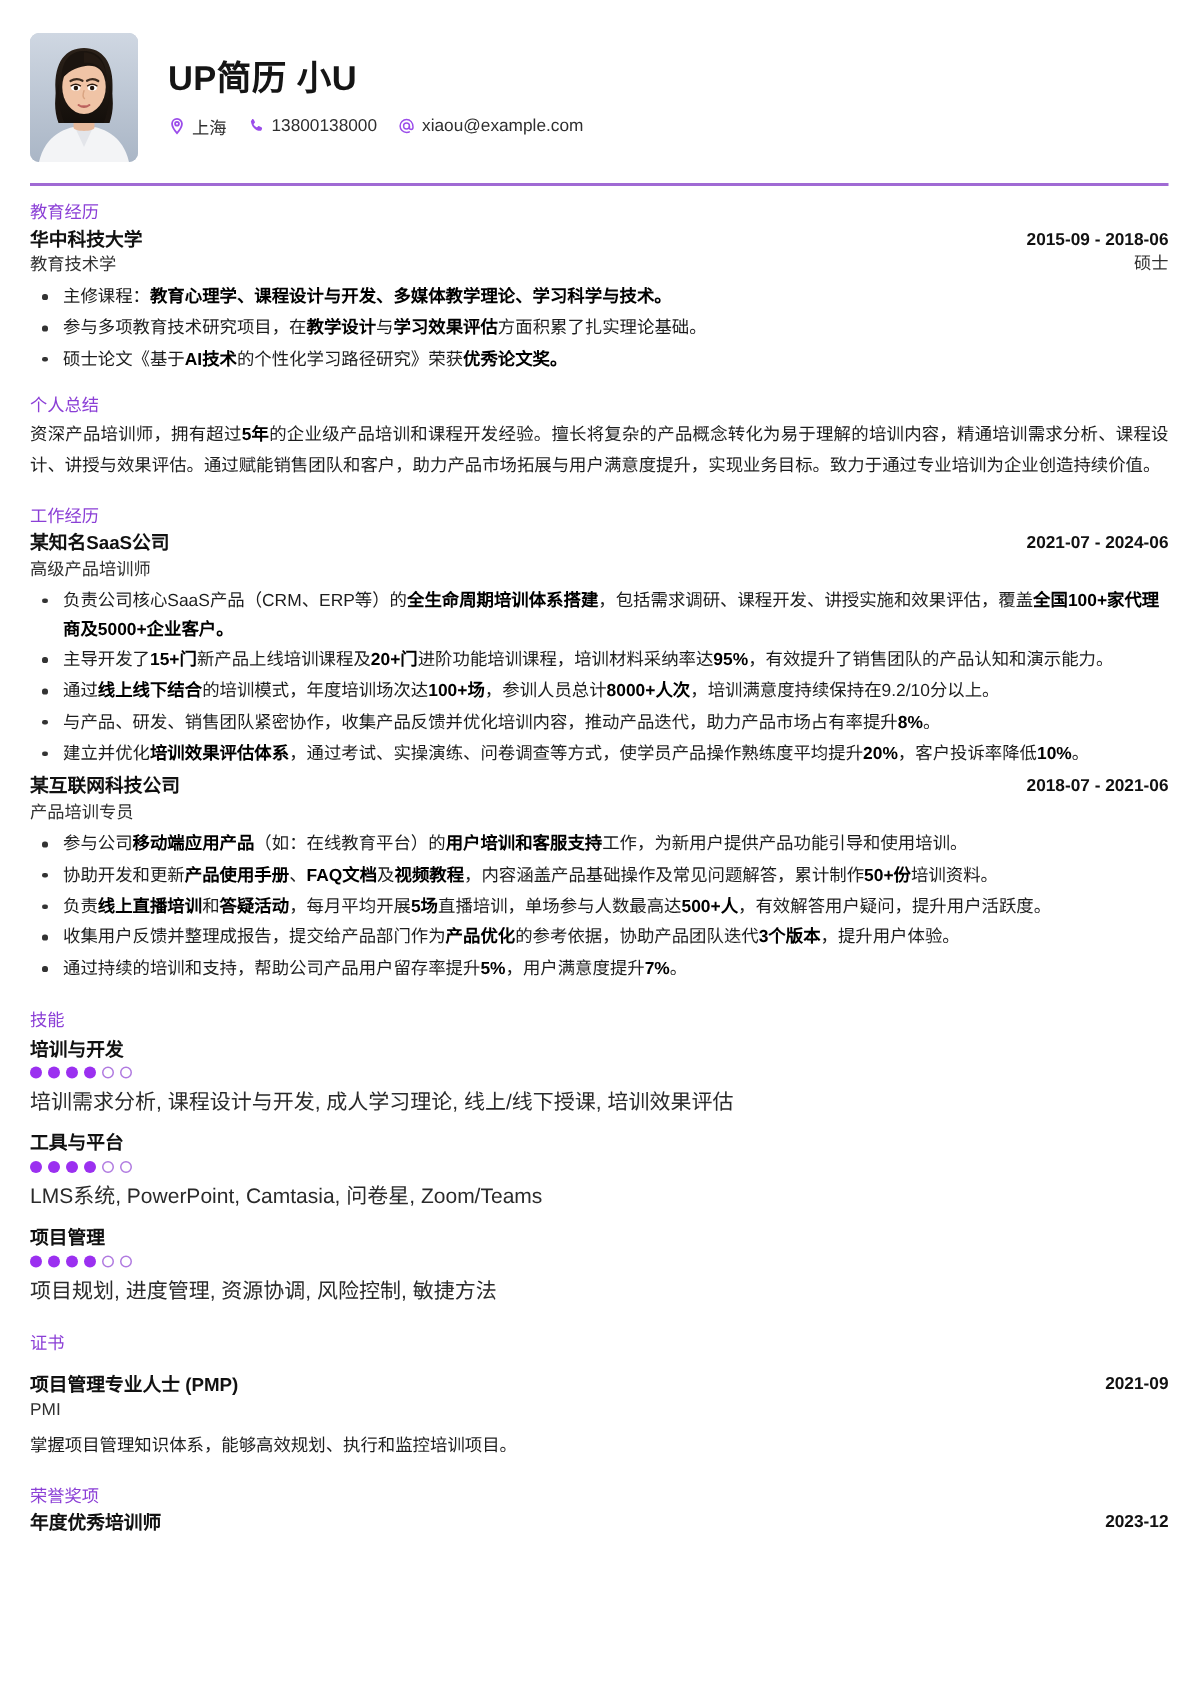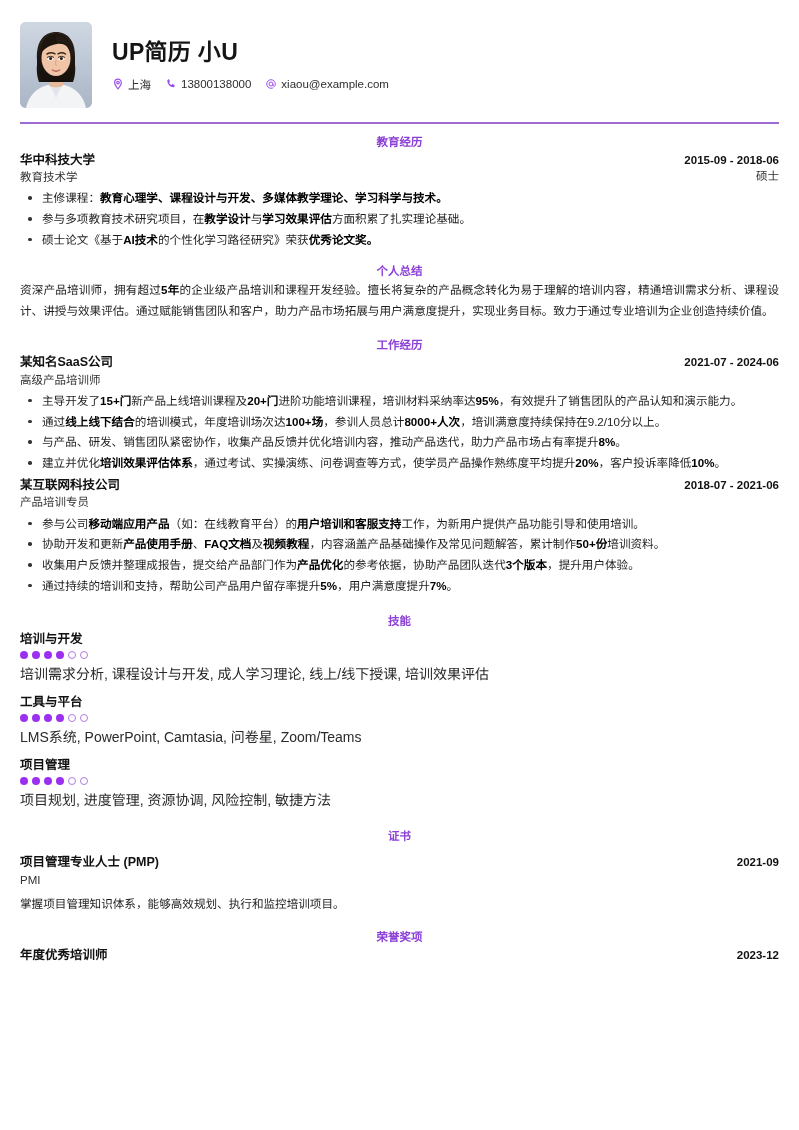--- a/index.html
+++ b/index.html
@@ -78,24 +78,23 @@
     background: #a06ad4;
     width: 100%;
     margin-bottom: 10px;
   }
 
   
   .section { margin-bottom: 2px; }
   .section-title {
     color: #8b3fd6;
     font-size: 11.5px;
-    font-weight: bold;
+    font-weight: normal;
     line-height: 1.45;
     margin-bottom: 1px;
-    text-align: center;
   }
 
   .entry { margin-bottom: 3px; }
   .entry-head {
     display: flex;
     justify-content: space-between;
     align-items: flex-start;
     gap: 28px;
   }
   .entry-left { min-width: 0; }
@@ -327,40 +326,42 @@
       <div class="entry-head">
         <div class="entry-left">
           <div class="org">某知名SaaS公司</div>
           <div class="sub">高级产品培训师</div>
         </div>
         <div class="entry-right">
           <div class="date">2021-07 - 2024-06</div>
         </div>
       </div>
       <ul class="bullets">
+          <li>负责公司核心SaaS产品（CRM、ERP等）的<b>全生命周期培训体系搭建</b>，包括需求调研、课程开发、讲授实施和效果评估，覆盖<b>全国100+家代理商及5000+企业客户。</b></li>
           <li>主导开发了<b>15+门</b>新产品上线培训课程及<b>20+门</b>进阶功能培训课程，培训材料采纳率达<b>95%</b>，有效提升了销售团队的产品认知和演示能力。</li>
           <li>通过<b>线上线下结合</b>的培训模式，年度培训场次达<b>100+场</b>，参训人员总计<b>8000+人次</b>，培训满意度持续保持在9.2/10分以上。</li>
           <li>与产品、研发、销售团队紧密协作，收集产品反馈并优化培训内容，推动产品迭代，助力产品市场占有率提升<b>8%</b>。</li>
           <li>建立并优化<b>培训效果评估体系</b>，通过考试、实操演练、问卷调查等方式，使学员产品操作熟练度平均提升<b>20%</b>，客户投诉率降低<b>10%</b>。</li>
         </ul>
     </div>
 
     <div class="entry">
       <div class="entry-head">
         <div class="entry-left">
           <div class="org">某互联网科技公司</div>
           <div class="sub">产品培训专员</div>
         </div>
         <div class="entry-right">
           <div class="date">2018-07 - 2021-06</div>
         </div>
       </div>
       <ul class="bullets">
           <li>参与公司<b>移动端应用产品</b>（如：在线教育平台）的<b>用户培训和客服支持</b>工作，为新用户提供产品功能引导和使用培训。</li>
           <li>协助开发和更新<b>产品使用手册</b>、<b>FAQ文档</b>及<b>视频教程</b>，内容涵盖产品基础操作及常见问题解答，累计制作<b>50+份</b>培训资料。</li>
+          <li>负责<b>线上直播培训</b>和<b>答疑活动</b>，每月平均开展<b>5场</b>直播培训，单场参与人数最高达<b>500+人</b>，有效解答用户疑问，提升用户活跃度。</li>
           <li>收集用户反馈并整理成报告，提交给产品部门作为<b>产品优化</b>的参考依据，协助产品团队迭代<b>3个版本</b>，提升用户体验。</li>
           <li>通过持续的培训和支持，帮助公司产品用户留存率提升<b>5%</b>，用户满意度提升<b>7%</b>。</li>
         </ul>
     </div>
   </div>
 
   <div class="gap-md"></div>
 
   <div class="section">
     <div class="section-title">技能</div>

